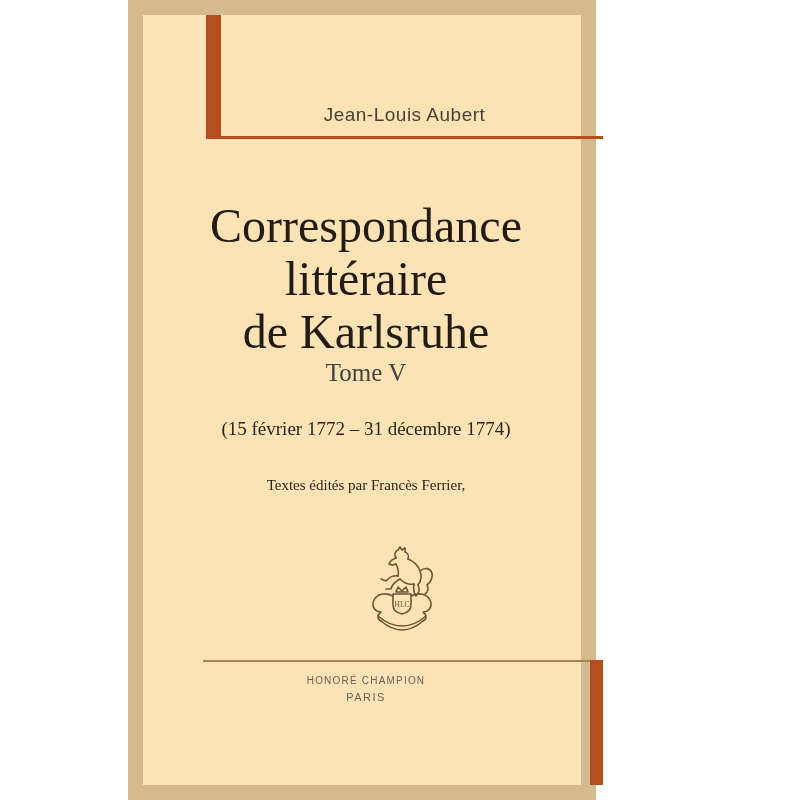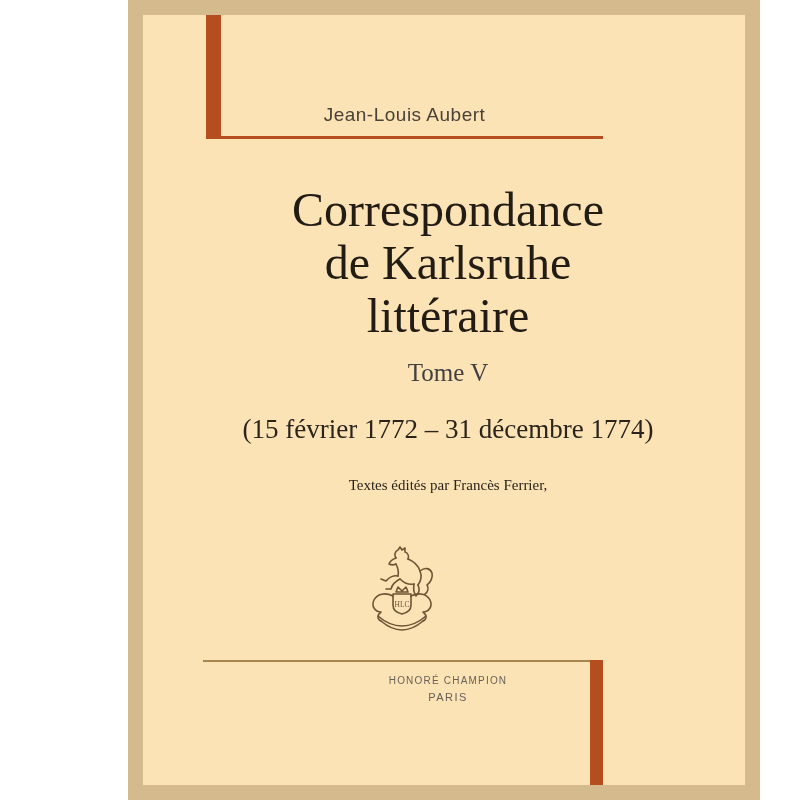--- a/index.html
+++ b/index.html
@@ -1,42 +1,42 @@
 <!DOCTYPE html>
 <html><head>
 <meta charset="utf-8">
 <style>
   html,body{margin:0;padding:0;}
   body{
     width:800px;height:800px;background:#ffffff;position:relative;
     font-family:"Liberation Serif", serif;overflow:hidden;
   }
   .cover{
-    position:absolute;left:128px;top:0;width:632px;height:800px;
+    position:absolute;left:128px;top:0;width:468px;height:800px;
     background:#d5ba8e;
   }
   .cover-inner{
     position:absolute;left:15px;top:15px;right:15px;bottom:15px;
     background:#fce3b5;
   }
   .abs{position:absolute;}
   .bar-top{left:78px;top:15px;width:15px;height:123px;background:#b54e1e;}
   .rule-top{left:78px;top:136px;width:397px;height:3px;background:#b54e1e;}
   .author{
     left:78px;top:103px;width:397px;text-align:center;
     font-family:"Liberation Sans", sans-serif;font-size:19px;line-height:24px;
     color:#4a4238;letter-spacing:0.5px;
   }
   .content-line{left:28px;right:20px;text-align:center;color:#221c15;}
   .title{
     top:183px;font-size:48px;line-height:53px;font-weight:normal;
-    color:#221c15;margin:0;
+    color:#221c15;margin:16px;
   }
   .volume{top:360px;font-size:25px;line-height:26px;color:#404040;}
-  .daterange{top:412px;font-size:27px;line-height:34px;color:#2a241c;}
+  .daterange{top:412px;font-size:19px;line-height:34px;color:#2a241c;}
   .editors{top:476px;font-size:15px;line-height:19.5px;color:#2a241c;}
   .emblem{left:230px;top:546px;width:88px;height:92px;}
   .rule-bottom{left:75px;top:660px;width:400px;height:2px;background:#a8854f;}
   .bar-bottom{left:462px;top:660px;width:13px;height:125px;background:#b54e1e;}
   .publisher{
     top:673px;font-family:"Liberation Sans", sans-serif;font-size:10px;
     line-height:16px;letter-spacing:1.2px;color:#66615a;
   }
   .city{
     top:691px;font-family:"Liberation Sans", sans-serif;font-size:11px;
@@ -49,22 +49,22 @@
 <div class="cover">
   <div class="cover-inner"></div>
 
   <div class="abs bar-top"></div>
   <div class="abs rule-top"></div>
 
   <div class="abs author">Jean-Louis Aubert</div>
 
   <h1 class="abs content-line title">
     <span style="display:block">Correspondance</span>
+    <span style="display:block">littéraire</span>
     <span style="display:block">de Karlsruhe</span>
-    <span style="display:block">littéraire</span>
   </h1>
 
   <div class="abs content-line volume">Tome V</div>
 
   <div class="abs content-line daterange">(15 février 1772 – 31 décembre 1774)</div>
 
   <div class="abs content-line editors">
     <span style="display:block">Textes édités par Francès Ferrier,</span>
   </div>
 

